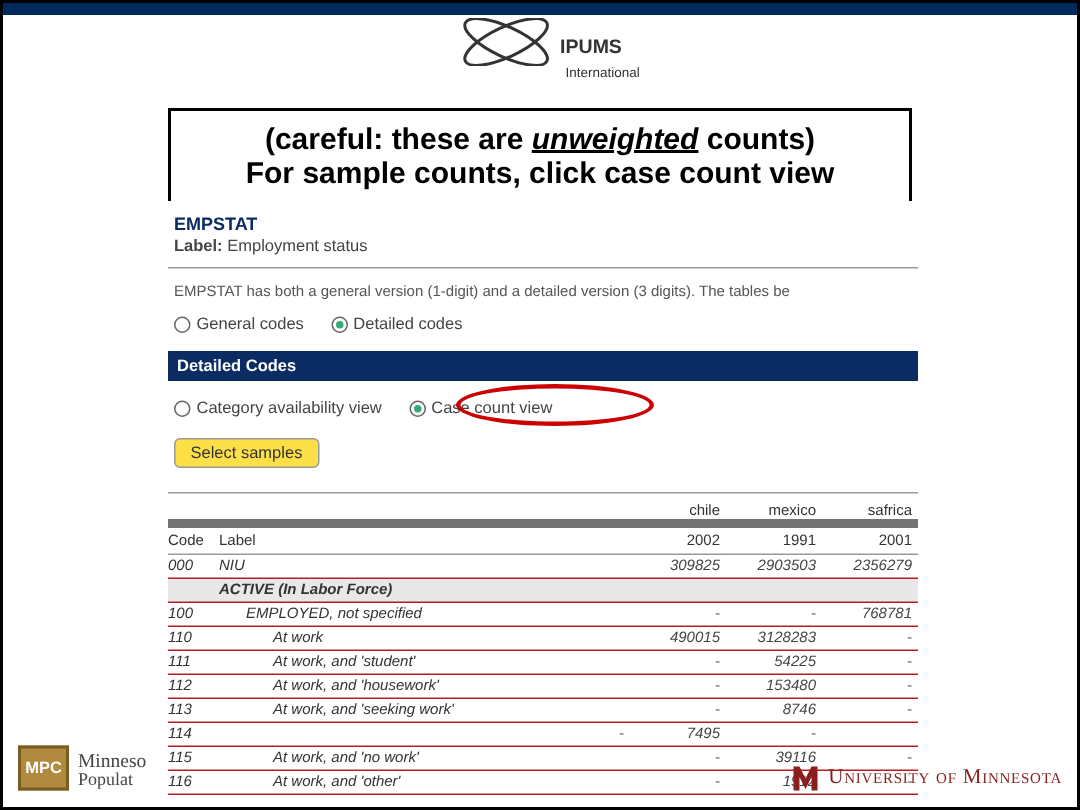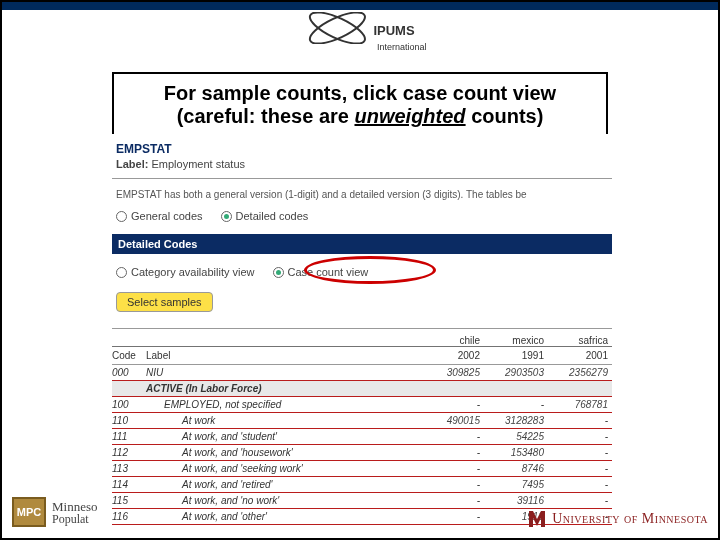--- a/index.html
+++ b/index.html
@@ -40,21 +40,21 @@
   .ring {
     position: absolute; left: 192px; top: -6px; width: 132px; height: 28px;
     border: 3px solid #c00; border-radius: 50%; pointer-events: none;
   }
   .btn {
     display: inline-block; margin: 2px 4px 12px; padding: 3px 10px;
     border: 1px solid #999; background: #fde047; border-radius: 4px; font-size: 11px; color: #333;
   }
   .cols-header, .row { display: grid; grid-template-columns: 34px 200px 1fr 64px 64px 64px; align-items: center; }
   .cols-top { display: grid; grid-template-columns: 34px 200px 1fr 64px 64px 64px; }
-  .cols-header { border-top: 1px solid #737373; border-bottom: 1px solid #999; padding: 3px 0; font-size: 10px; color: #333; }
+  .cols-header { border-top: 6px solid #737373; border-bottom: 1px solid #999; padding: 3px 0; font-size: 10px; color: #333; }
   .cols-top { padding: 2px 0 0; font-size: 10px; color: #333; text-align: right; }
   .cols-top .name-cell { text-align: right; padding-right: 4px; }
   .cols-header .num, .row .num { text-align: right; padding-right: 4px; }
   .row { border-bottom: 1px solid #b91c1c; padding: 2px 0; font-size: 10px; font-style: italic; }
   .row .code { color: #333; }
   .row .label { color: #333; }
   .row.section { background: #e8e8e8; }
   .row .indent1 { padding-left: 18px; }
   .row .indent2 { padding-left: 36px; }
   .row.section .label { font-weight: bold; }
@@ -93,24 +93,24 @@
             <ellipse cx="32" cy="16" rx="30" ry="10" fill="none" stroke="#333" stroke-width="2" transform="rotate(25 32 16)"></ellipse>
             <ellipse cx="32" cy="16" rx="30" ry="10" fill="none" stroke="#333" stroke-width="2" transform="rotate(-25 32 16)"></ellipse>
           </svg>
       </span>
       <span class="ipums-text">IPUMS</span>
       <span class="ipums-sub">International</span>
     </div>
   </div>
 
   <div class="title-box">
-    <div>For sample counts, click case count view</div>
     <div>
       <span>(careful:  these are </span><span class="under">unweighted</span><span> counts)</span>
     </div>
+    <div>For sample counts, click case count view</div>
   </div>
 
   <div class="shot">
     <div class="var-name">EMPSTAT</div>
     <div class="var-label">
       <b>Label:</b>
       <span>Employment status</span>
     </div>
     <div class="underline"></div>
     <div class="desc">EMPSTAT has both a general version (1-digit) and a detailed version (3 digits). The tables be</div>
@@ -212,21 +212,20 @@
         <div class="row">
           <span class="code">113</span>
           <span class="label indent2">At work, and 'seeking work'</span>
           <span></span>
           <span class="num">-</span>
           <span class="num">8746</span>
           <span class="num">-</span>
         </div>
         <div class="row">
           <span class="code">114</span>
-          <span class="label indent2">At work, and 'retired'</span>
           <span></span>
           <span class="num">-</span>
           <span class="num">7495</span>
           <span class="num">-</span>
         </div>
         <div class="row">
           <span class="code">115</span>
           <span class="label indent2">At work, and 'no work'</span>
           <span></span>
           <span class="num">-</span>

